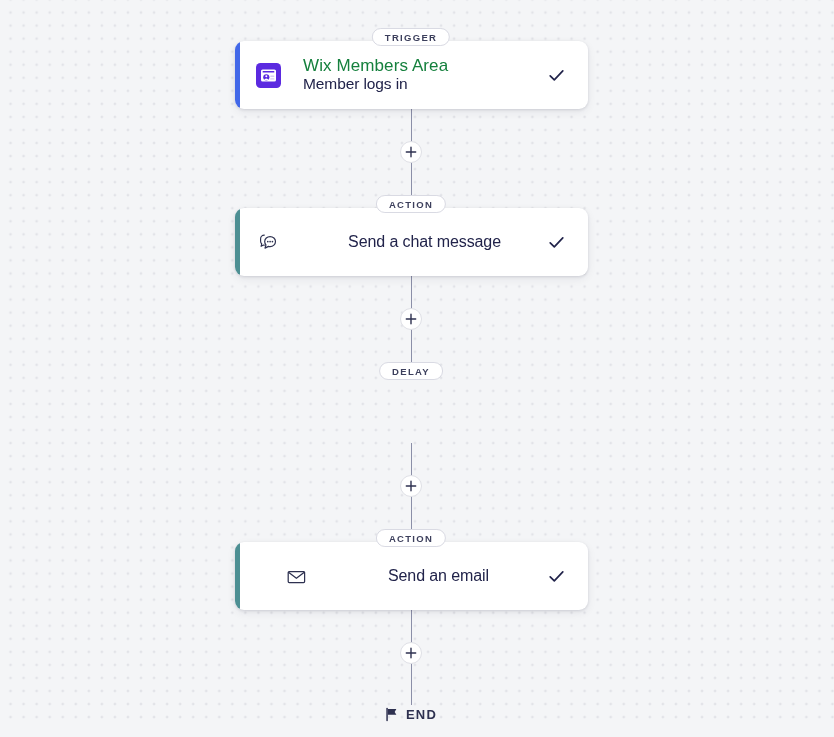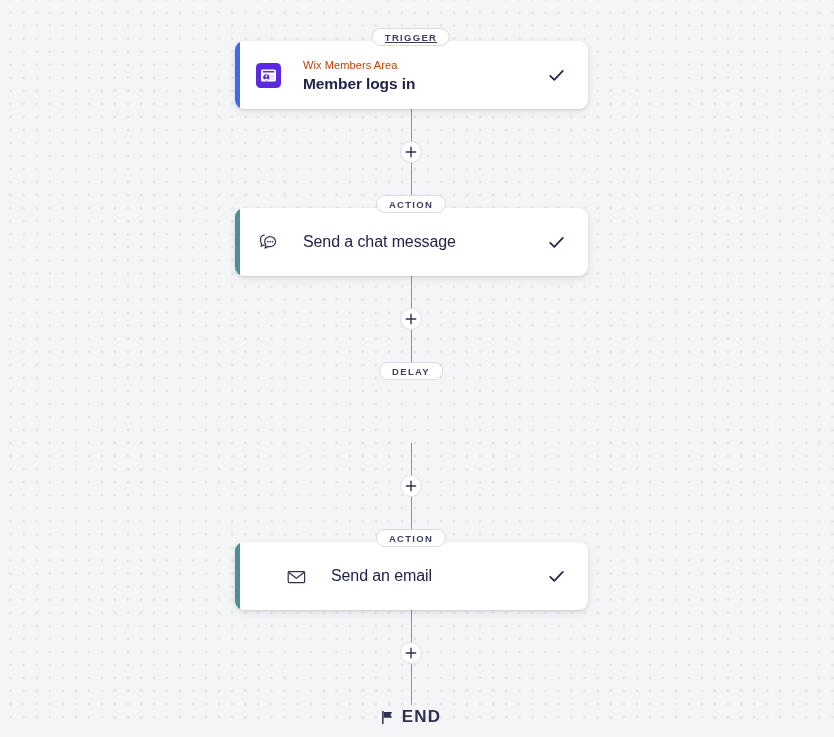--- a/index.html
+++ b/index.html
@@ -99,33 +99,33 @@
     width: 26px;
     height: 26px;
     flex: 0 0 26px;
     margin-right: 22px;
     display: flex;
     align-items: center;
     justify-content: center;
   }
   .node-text { flex: 1 1 auto; min-width: 0; }
   .node-sub {
-    font-size: 11px;
-    color: #c2410c;
+    font-size: 17px;
+    color: #15803d;
     line-height: 17px;
     letter-spacing: 0.1px;
   }
   .node-title {
     font-size: 15.5px;
     color: #21234a;
-    font-weight: 700;
+    font-weight: 400;
     line-height: 20px;
     letter-spacing: -0.1px;
   }
-  .node-title.single { font-weight: 500; font-size: 16px; }
+  .node-title.single { font-weight: 500; font-size: 16px; text-align: center; }
   .node-check {
     flex: 0 0 auto;
     width: 20px;
     height: 20px;
     display: flex;
     align-items: center;
     justify-content: center;
   }
 
   
@@ -154,21 +154,21 @@
     position: absolute;
     left: 411px;
     transform: translateX(-50%);
     top: 707px;
     display: flex;
     align-items: center;
     gap: 7px;
     z-index: 6;
   }
   #end-marker .end-label {
-    font-size: 17px;
+    font-size: 13px;
     font-weight: 700;
     letter-spacing: 1.2px;
     color: #2e3150;
   }
 </style>
 </head>
 <body>
 
 <div id="canvas">
   <div id="dotgrid"></div>
@@ -177,21 +177,21 @@
 
     <div class="connector" style="top:109px;height:35px;"></div>
     <div class="connector" style="top:160px;height:36px;"></div>
     <div class="connector" style="top:276px;height:33px;"></div>
     <div class="connector" style="top:328px;height:35px;"></div>
     <div class="connector" style="top:443px;height:33px;"></div>
     <div class="connector" style="top:495px;height:35px;"></div>
     <div class="connector" style="top:610px;height:33px;"></div>
     <div class="connector" style="top:662px;height:43px;"></div>
 
-    <div class="badge" style="top:28px;text-decoration:underline;">TRIGGER</div>
+    <div class="badge" style="top:28px;">TRIGGER</div>
 
     <div class="node" style="top:41px;height:68px;">
       <div class="accent" style="background:#4268e8;"></div>
       <div class="node-inner">
         <span class="node-icon">
           <svg width="25" height="25" viewBox="0 0 25 25">
             <rect x="0" y="0" width="25" height="25" rx="4.5" fill="#5b2ae0"></rect>
             <rect x="5" y="6.5" width="15" height="12" rx="1.6" fill="#ffffff"></rect>
             <rect x="5" y="6.5" width="15" height="3.2" rx="1.6" fill="#5b2ae0" opacity="0.0"></rect>
             <rect x="6.6" y="8.1" width="11.8" height="1.5" rx="0.7" fill="#5b2ae0"></rect>

